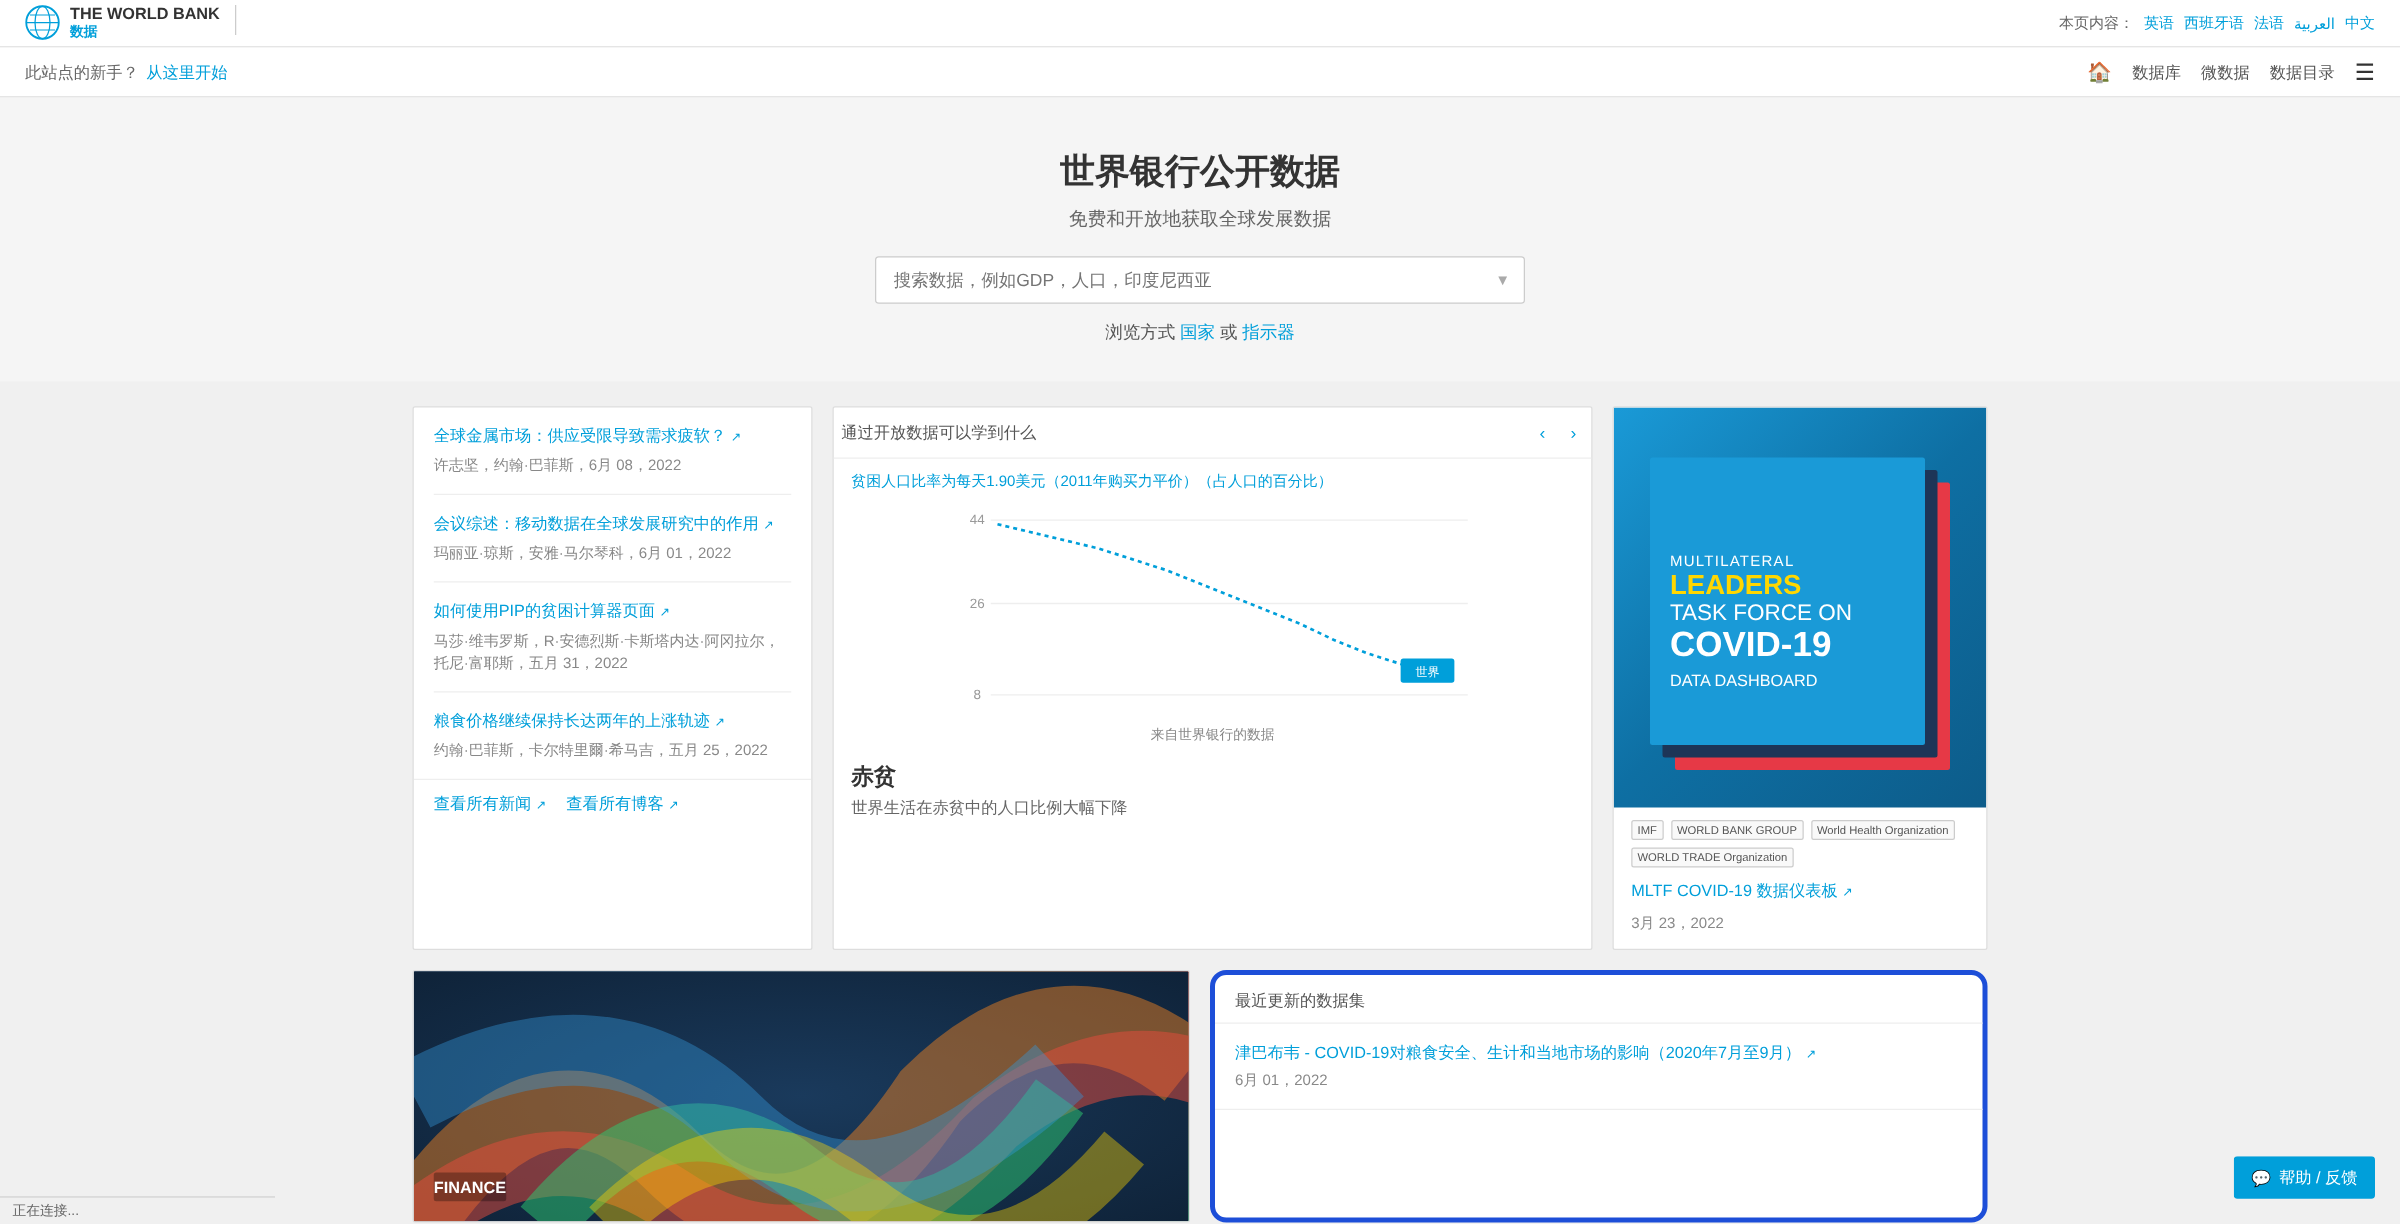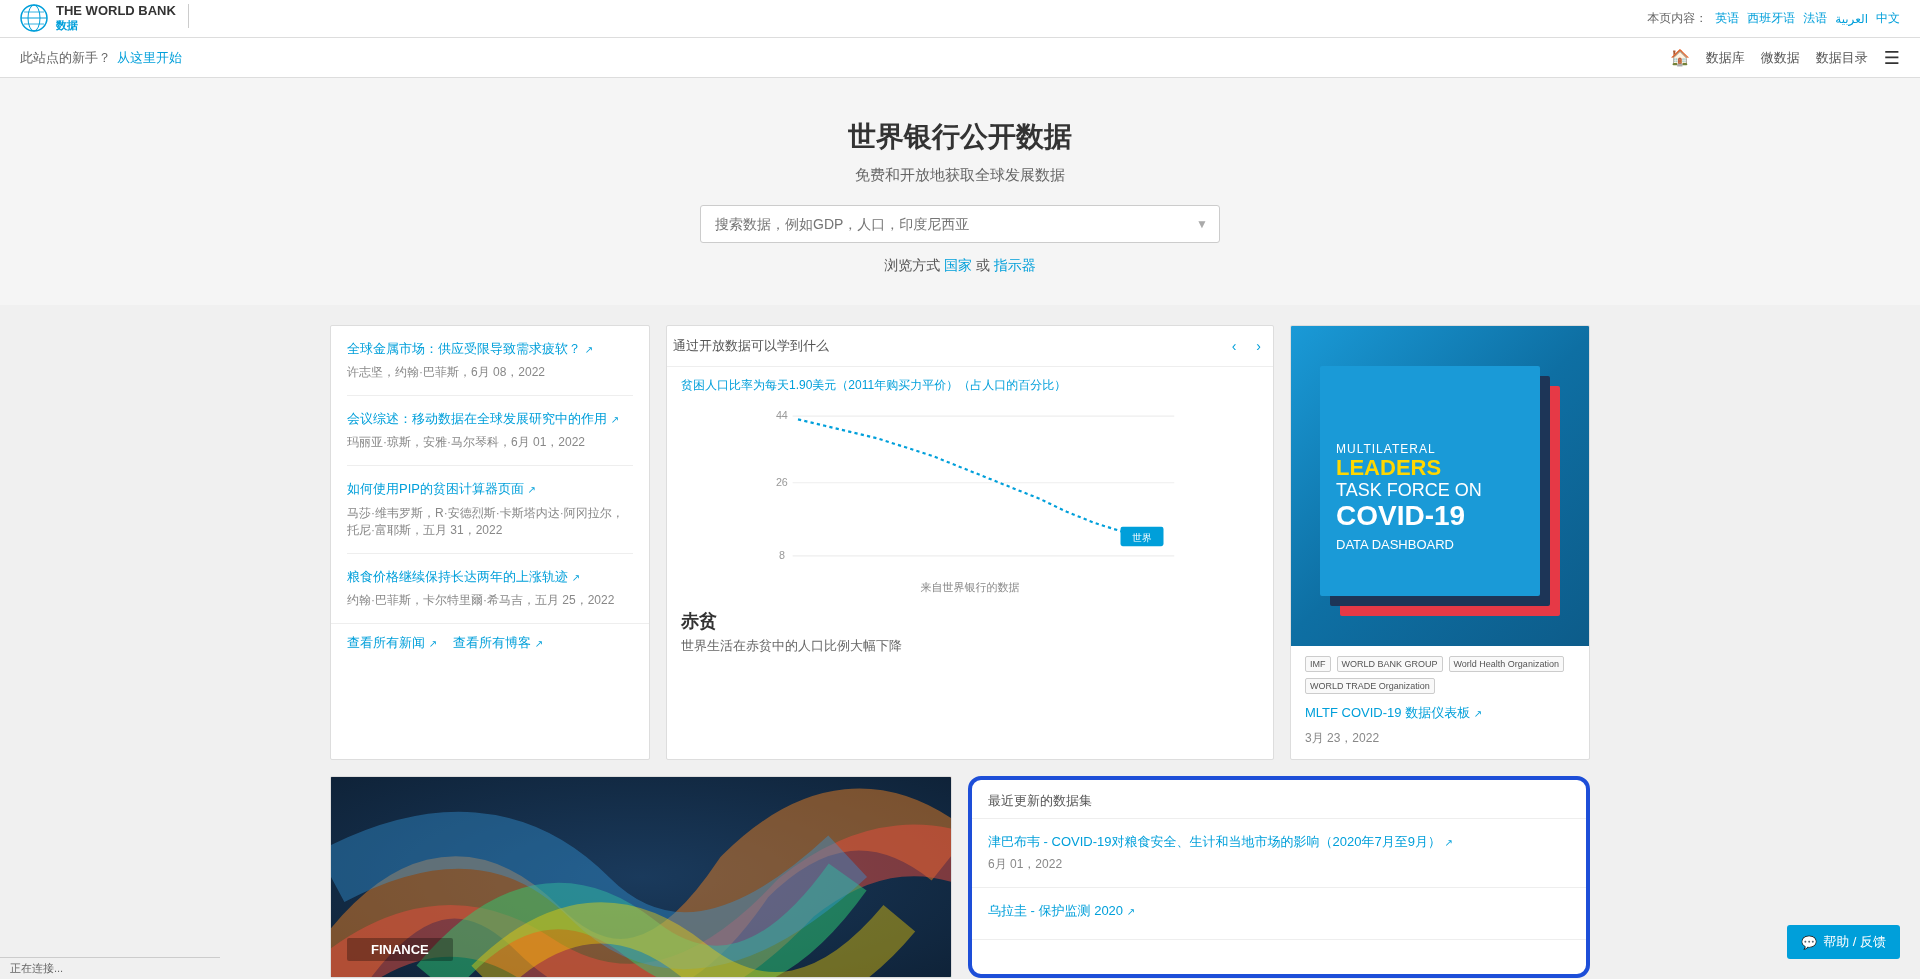--- a/index.html
+++ b/index.html
@@ -398,21 +398,21 @@
       display: flex;
       align-items: flex-end;
       padding: 16px;
       position: relative;
     }
     .finance-text-overlay {
       color: #fff;
       font-size: 13px;
       font-weight: bold;
       background: rgba(0,0,0,0.3);
-      padding: 4px 24px;
+      padding: 4px 0;
       border-radius: 2px;
       position: absolute;
       bottom: 16px;
       left: 16px;
     }
     .datasets-card {
       background: #fff;
       border: 4px solid #1d4ed8;
       border-radius: 13px;
     }
@@ -682,27 +682,20 @@
 
     <div class="datasets-card">
       <div class="datasets-header">最近更新的数据集</div>
       <div class="dataset-item">
         <div class="dataset-title">
           <span>津巴布韦 - COVID-19对粮食安全、生计和当地市场的影响（2020年7月至9月）</span>
           <span class="ext-icon"> ↗</span>
         </div>
         <div class="dataset-date">6月 01，2022</div>
       </div>
-      <div class="dataset-item">
-        <div class="dataset-title">
-          <span>乌拉圭 - 保护监测 2020</span>
-          <span class="ext-icon"> ↗</span>
-        </div>
-        <div class="dataset-date"></div>
-      </div>
     </div>
   </div>
 </div>
 
 <button class="feedback-btn">
   <span>💬</span>
   <span>帮助 / 反馈</span>
 </button>
 
 <div class="status-bar">

